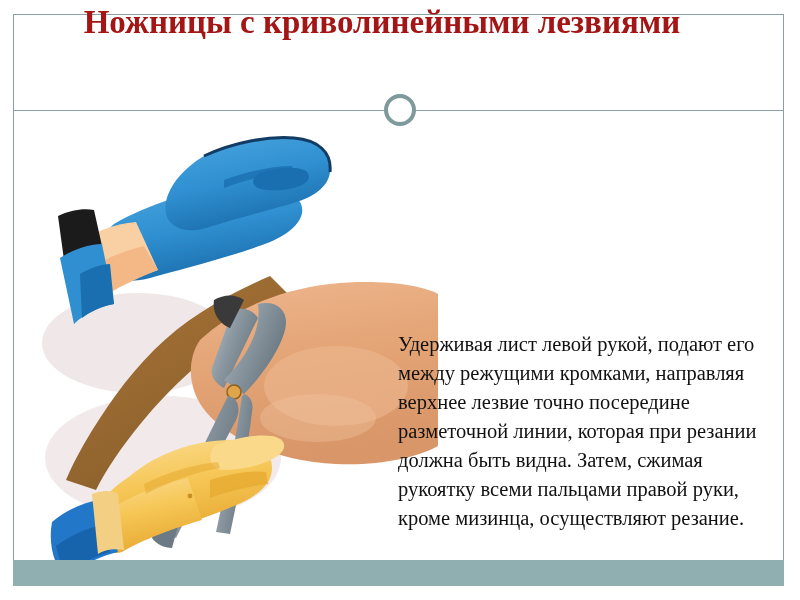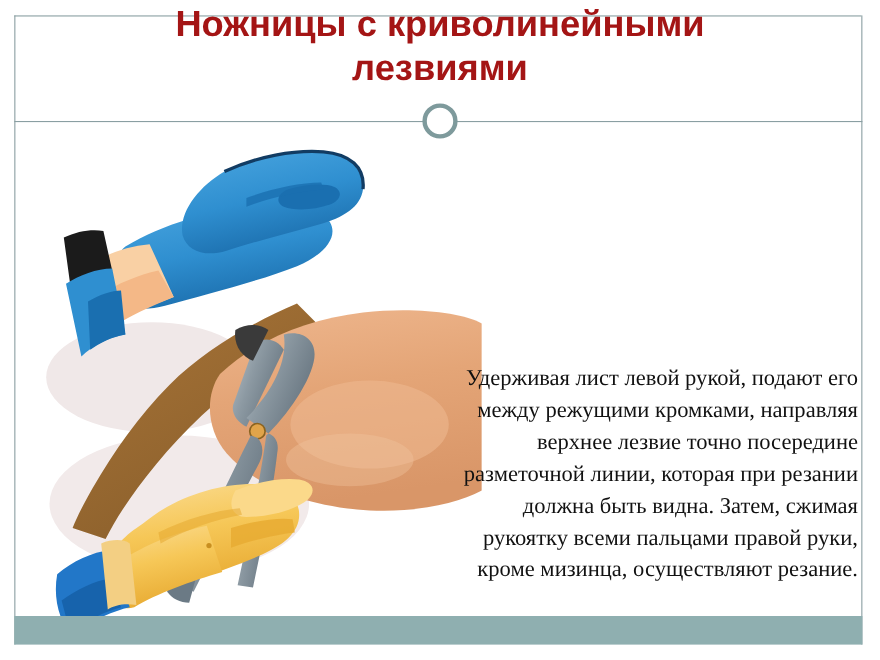--- a/index.html
+++ b/index.html
@@ -73,40 +73,39 @@
     left: 13px;
     top: 560px;
     width: 771px;
     height: 26px;
     background: #8fafb0;
   }
 
   
   #title {
     position: absolute;
-    left: 90px;
+    left: 72px;
     top: 2px;
     width: 620px;
     text-align: center;
     color: #a41515;
     font-size: 33px;
     line-height: 40px;
     font-weight: bold;
-    font-family: Liberation Sans, sans-serif;
+    font-family: Liberation Serif, serif;
     letter-spacing: 0px;
     z-index: 6;
   }
 
   
   #bodytext {
     position: absolute;
     left: 398px;
     top: 330px;
     width: 382px;
-    text-align: right;
     color: #111111;
     font-size: 20.5px;
     line-height: 29px;
     font-family: "Liberation Serif", "DejaVu Serif", serif;
     z-index: 7;
   }
 
   
   #illus {
     position: absolute;

